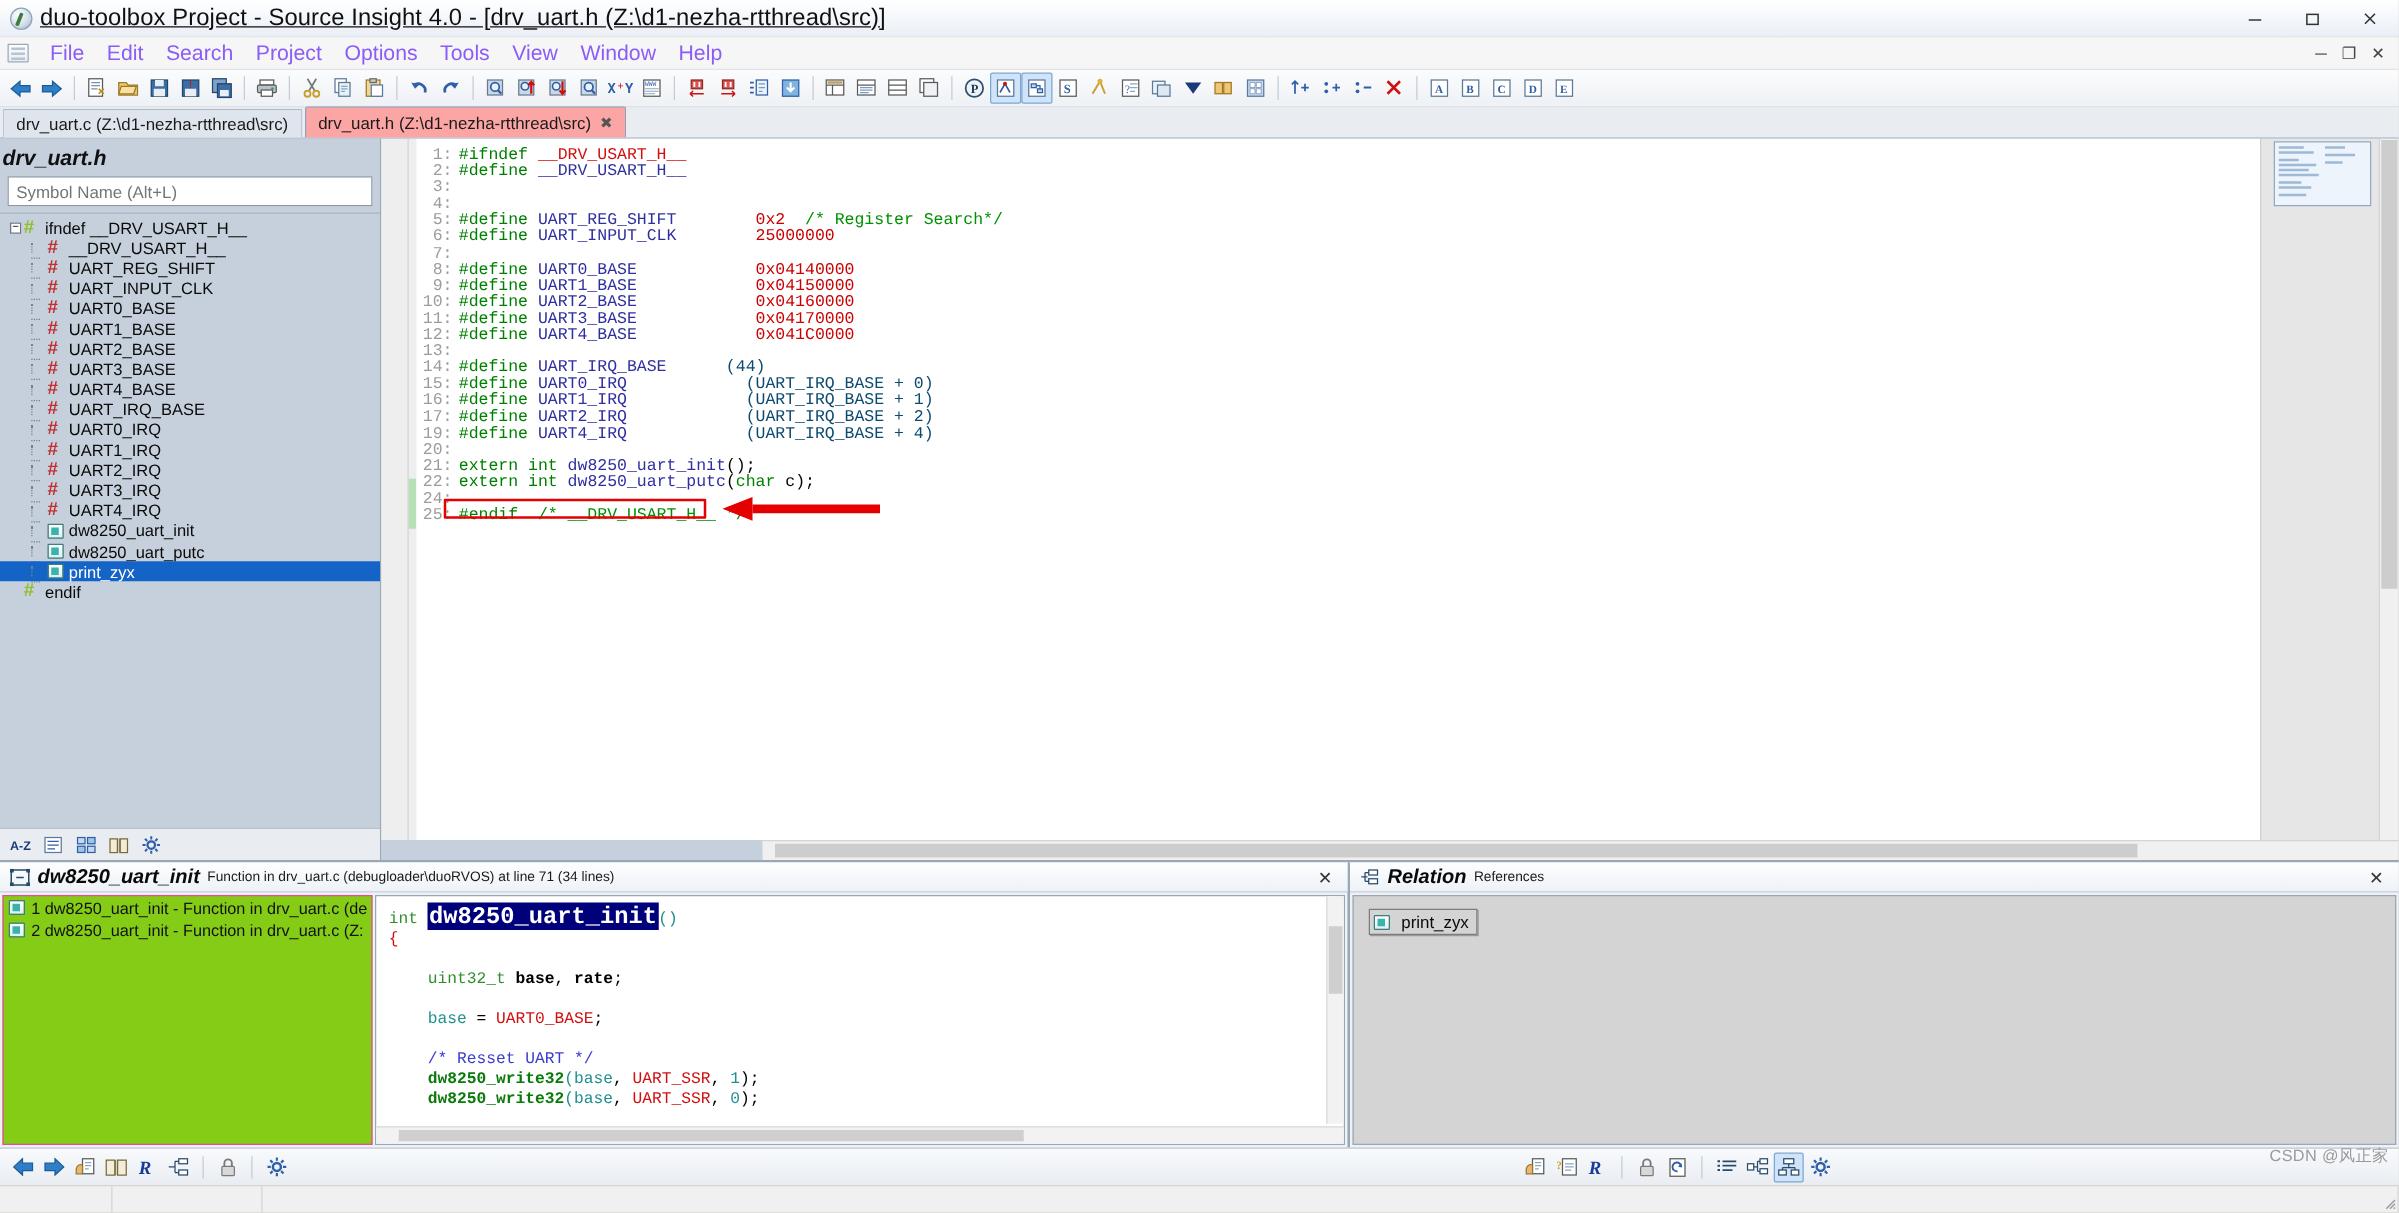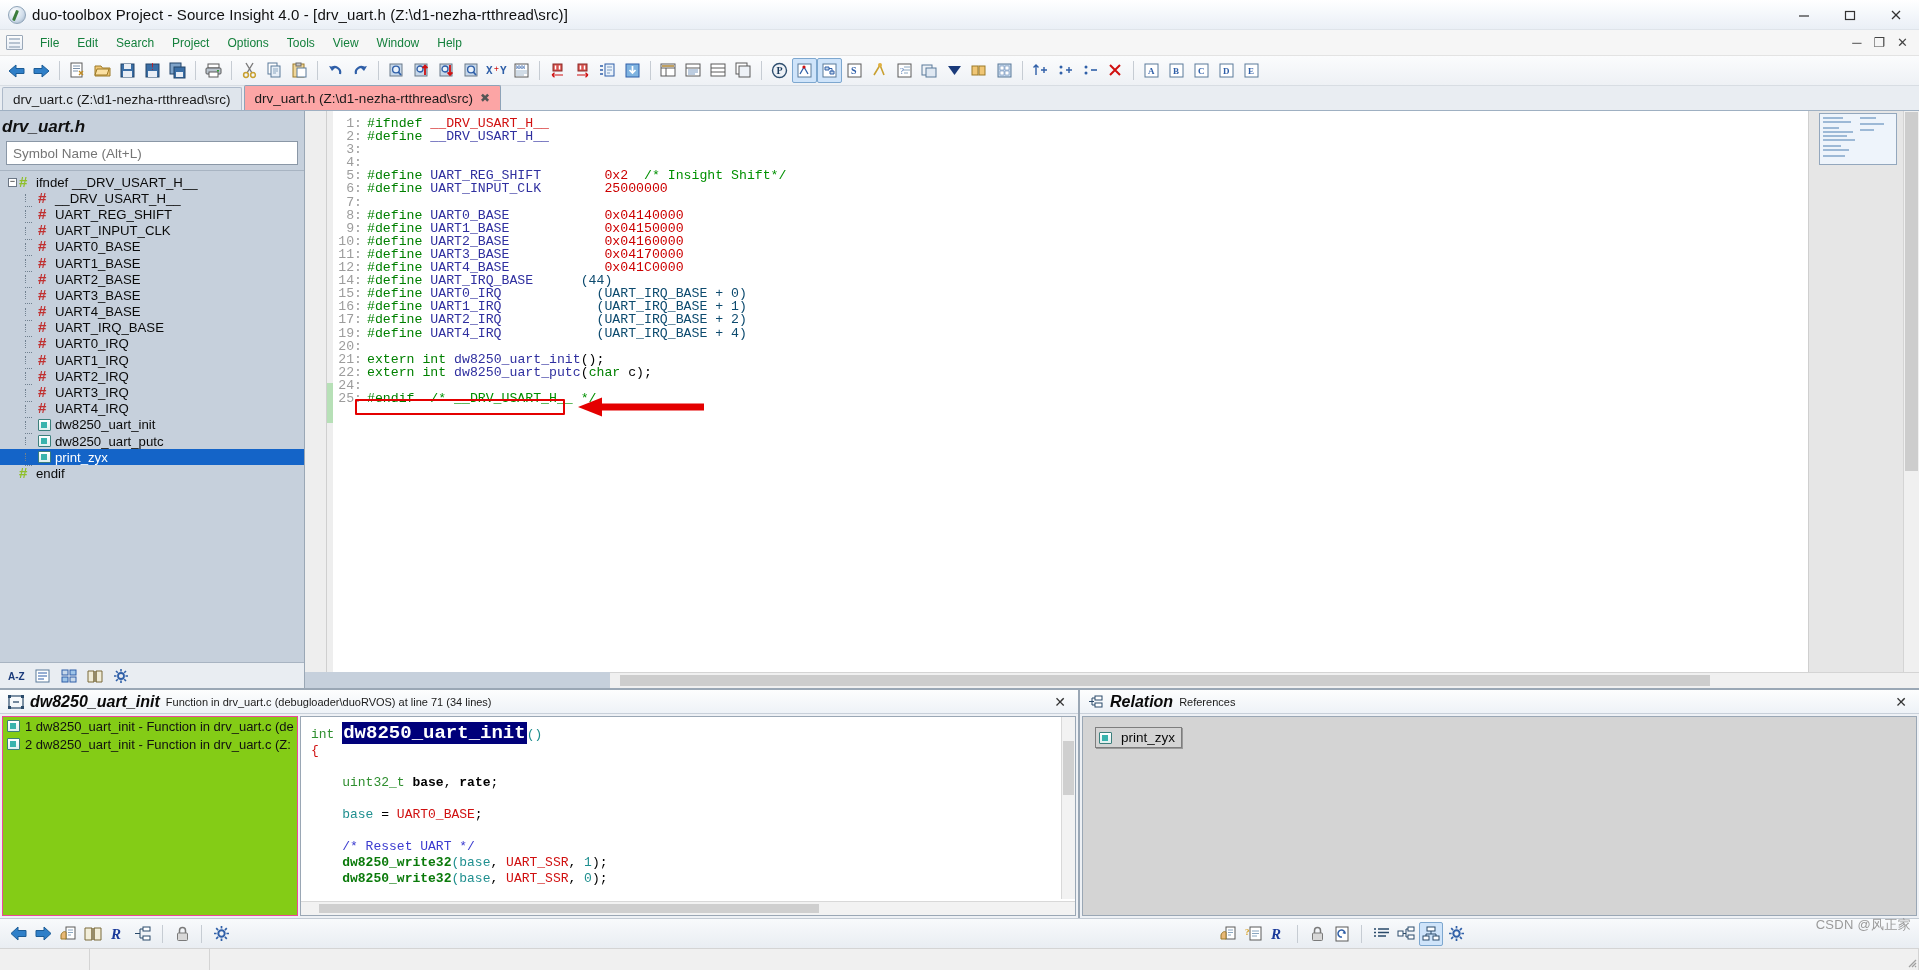--- a/index.html
+++ b/index.html
@@ -32,21 +32,21 @@
     background: radial-gradient(circle at 35% 30%, #ffffff, #cfdcea 60%, #93a7bd);
     border: 1px solid #8fa4b8;
     position: relative; flex: none;
   }
   .title-icon::after {
     content: ""; position: absolute; left: 5px; top: 3px;
     width: 3px; height: 11px; background: #3c7d3c;
     transform: rotate(22deg); border-radius: 1px;
   }
   .title-text {
-    font-size: 15px; color: #101010; letter-spacing: .1px; white-space: nowrap;
+    font-size: 19px; color: #101010; letter-spacing: .1px; white-space: nowrap; text-decoration: underline;
   }
   .win-btns { margin-left: auto; display: flex; height: 30px; }
   .win-btn {
     width: 46px; height: 30px; display: flex; align-items: center; justify-content: center;
     font-size: 14px; color: #333;
   }
   .win-btn svg { display: block; }
 
   
   .menubar {
@@ -57,21 +57,21 @@
   .menu-doc-icon {
     width: 17px; height: 15px; margin-right: 8px; flex:none;
     background: linear-gradient(#fdfdfd, #e8eef6);
     border: 1px solid #9aa8b8; border-radius: 1px; position: relative;
   }
   .menu-doc-icon::after{
     content:""; position:absolute; left:2px; top:2px; right:2px; height:2px;
     background:#b7c3d1; box-shadow:0 4px 0 #b7c3d1, 0 8px 0 #b7c3d1;
   }
   .menu-item {
-    padding: 3px 9px; font-size: 12px; color: #15803d; cursor: default; white-space: nowrap;
+    padding: 3px 9px; font-size: 17px; color: #8b5cf6; cursor: default; white-space: nowrap;
   }
   .menu-right { margin-left: auto; display: flex; align-items: center; gap: 2px; padding-right: 6px; }
   .menu-right span { font-size: 13px; color: #444; padding: 0 5px; }
 
   
   .toolbar {
     height: 30px; min-height: 30px;
     background: linear-gradient(to bottom, #fbfcfd, #eef1f5);
     border-bottom: 1px solid #d8dde3;
     display: flex; align-items: center; padding: 0 4px; gap: 0px;
@@ -822,28 +822,29 @@
         <div class="ed-code" id="edcode">
           <div class="annot-box" style="left:22px; top:288px; width:210px; height:16px;"></div>
           <svg class="annot-arrow" width="130" height="26" style="left:243px; top:283px;">
             <path d="M128 13 L26 13" stroke="#e40000" stroke-width="7"></path>
             <path d="M2 13 L26 3.5 L26 22.5 Z" fill="#e40000"></path>
           </svg>
         <div class="cl"><span class="ln">1:</span><span><span class="kw">#ifndef </span><span class="red">__DRV_USART_H__</span></span></div>
             <div class="cl"><span class="ln">2:</span><span><span class="kw">#define </span><span class="id">__DRV_USART_H__</span></span></div>
             <div class="cl"><span class="ln">3:</span><span></span></div>
             <div class="cl"><span class="ln">4:</span><span></span></div>
-            <div class="cl"><span class="ln">5:</span><span><span class="kw">#define </span><span class="id">UART_REG_SHIFT</span><span class="pl">        </span><span class="num">0x2</span><span class="pl">  </span><span class="cmt">/* Insight Shift*/</span></span></div>
+            <div class="cl"><span class="ln">5:</span><span><span class="kw">#define </span><span class="id">UART_REG_SHIFT</span><span class="pl">        </span><span class="num">0x2</span><span class="pl">  </span><span class="cmt">/* Register Search*/</span></span></div>
             <div class="cl"><span class="ln">6:</span><span><span class="kw">#define </span><span class="id">UART_INPUT_CLK</span><span class="pl">        </span><span class="num">25000000</span></span></div>
             <div class="cl"><span class="ln">7:</span><span></span></div>
             <div class="cl"><span class="ln">8:</span><span><span class="kw">#define </span><span class="id">UART0_BASE</span><span class="pl">            </span><span class="num">0x04140000</span></span></div>
             <div class="cl"><span class="ln">9:</span><span><span class="kw">#define </span><span class="id">UART1_BASE</span><span class="pl">            </span><span class="num">0x04150000</span></span></div>
             <div class="cl"><span class="ln">10:</span><span><span class="kw">#define </span><span class="id">UART2_BASE</span><span class="pl">            </span><span class="num">0x04160000</span></span></div>
             <div class="cl"><span class="ln">11:</span><span><span class="kw">#define </span><span class="id">UART3_BASE</span><span class="pl">            </span><span class="num">0x04170000</span></span></div>
             <div class="cl"><span class="ln">12:</span><span><span class="kw">#define </span><span class="id">UART4_BASE</span><span class="pl">            </span><span class="num">0x041C0000</span></span></div>
+            <div class="cl"><span class="ln">13:</span><span></span></div>
             <div class="cl"><span class="ln">14:</span><span><span class="kw">#define </span><span class="id">UART_IRQ_BASE</span><span class="pl">      </span><span class="mac">(44)</span></span></div>
             <div class="cl"><span class="ln">15:</span><span><span class="kw">#define </span><span class="id">UART0_IRQ</span><span class="pl">            </span><span class="mac">(UART_IRQ_BASE + 0)</span></span></div>
             <div class="cl"><span class="ln">16:</span><span><span class="kw">#define </span><span class="id">UART1_IRQ</span><span class="pl">            </span><span class="mac">(UART_IRQ_BASE + 1)</span></span></div>
             <div class="cl"><span class="ln">17:</span><span><span class="kw">#define </span><span class="id">UART2_IRQ</span><span class="pl">            </span><span class="mac">(UART_IRQ_BASE + 2)</span></span></div>
             <div class="cl"><span class="ln">19:</span><span><span class="kw">#define </span><span class="id">UART4_IRQ</span><span class="pl">            </span><span class="mac">(UART_IRQ_BASE + 4)</span></span></div>
             <div class="cl"><span class="ln">20:</span><span></span></div>
             <div class="cl"><span class="ln">21:</span><span><span class="kw">extern </span><span class="kw">int</span><span class="pl"> </span><span class="id">dw8250_uart_init</span><span class="pl">();</span></span></div>
             <div class="cl"><span class="ln">22:</span><span><span class="kw">extern </span><span class="kw">int</span><span class="pl"> </span><span class="id">dw8250_uart_putc</span><span class="pl">(</span><span class="kw">char</span><span class="pl"> c);</span></span></div>
             <div class="cl"><span class="ln">24:</span><span></span></div>
             <div class="cl"><span class="ln">25:</span><span><span class="kw">#endif</span><span class="pl">  </span><span class="cmt">/* __DRV_USART_H__ */</span></span></div>

